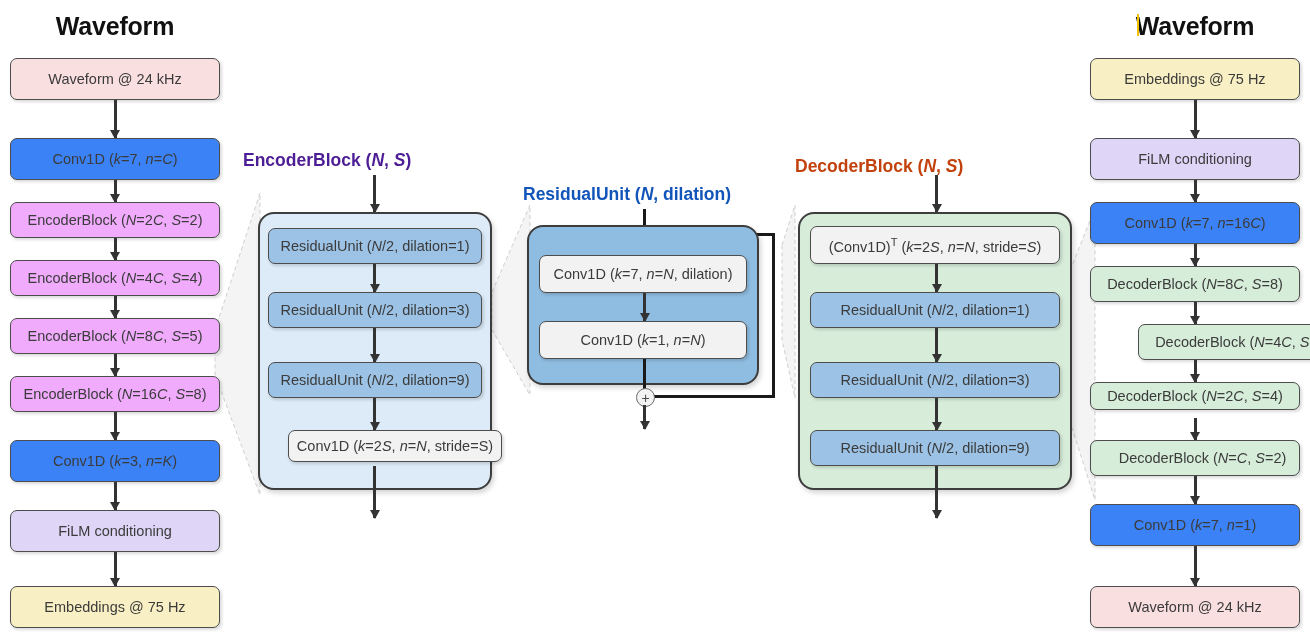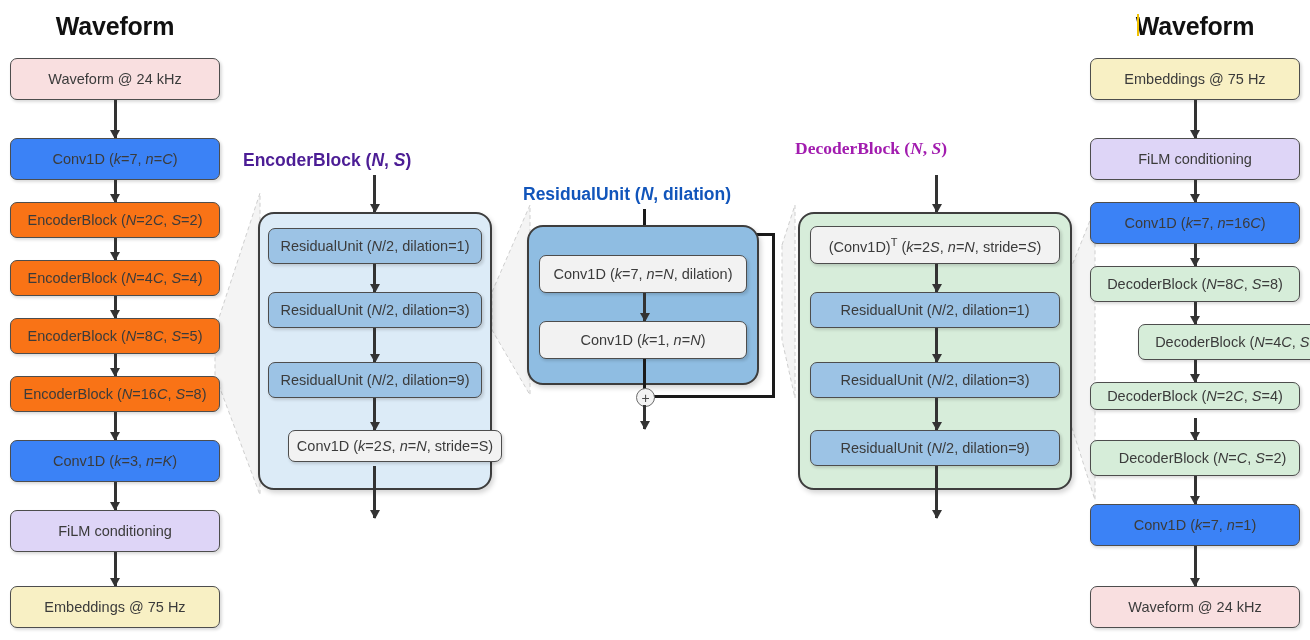--- a/index.html
+++ b/index.html
@@ -10,21 +10,21 @@
   .col-title{position:absolute;font-size:25px;font-weight:bold;color:#111;
              text-align:center;letter-spacing:-.2px;}
 
   
   .box{position:absolute;box-sizing:border-box;border:1.6px solid #4d4d4d;
        border-radius:7px;display:flex;align-items:center;justify-content:center;
        font-size:14.5px;color:#3b3b3b;white-space:nowrap;
        box-shadow:1.5px 2px 3px rgba(0,0,0,.14);}
   .b-pink{background:#f9dfe0;}
   .b-grey{background:#3b82f6;}
-  .b-encblue{background:#f97316;align-items:center;}
+  .b-encblue{background:#f0abfc;align-items:center;}
   .b-purple{background:#ded5f7;}
   .b-yellow{background:#f8f0c4;}
   .b-green{background:#d6edd9;}
   .b-resblue{background:#9cc3e5;}
   .b-white{background:#f2f2f2;}
 
   
   .panel{position:absolute;box-sizing:border-box;border:2px solid #3d3d3d;
          border-radius:16px;box-shadow:2px 3px 5px rgba(0,0,0,.17);}
   .p-enc{background:#dcebf7;}
@@ -162,21 +162,21 @@
   </div>
 
 <div class="plain-line" style="left:643px;top:359px;width:3px;height:30px;"></div>
 
 <div class="plus" style="left:636px;top:388px;">
   <span>+</span>
 </div>
 
 <div class="arrow" style="left:643px;top:405px;height:24px;"></div>
 
-<div class="panel-title" style="left:795px;top:138px;color:#a21caf;font-family:Liberation Serif, serif;">DecoderBlock (<i>N</i>, <i>S</i>)</div>
+<div class="panel-title" style="left:795px;top:156px;color:#c2410c;">DecoderBlock (<i>N</i>, <i>S</i>)</div>
 
 <div class="arrow" style="left:935px;top:175px;height:37px;"></div>
 
 <div class="panel p-dec" style="left:798px;top:212px;width:274px;height:278px;"></div>
 
 <div class="box b-white" style="left:810px;top:226px;width:250px;height:38px;border-radius:7px;">
   <span>(Conv1D)<sup class="tr">T</sup>&nbsp;(<i>k</i>=2<i>S</i>, <i>n</i>=<i>N</i>, stride=<i>S</i>)</span>
 </div>
 <div class="arrow" style="left:935px;top:264px;height:28px;"></div>
 

